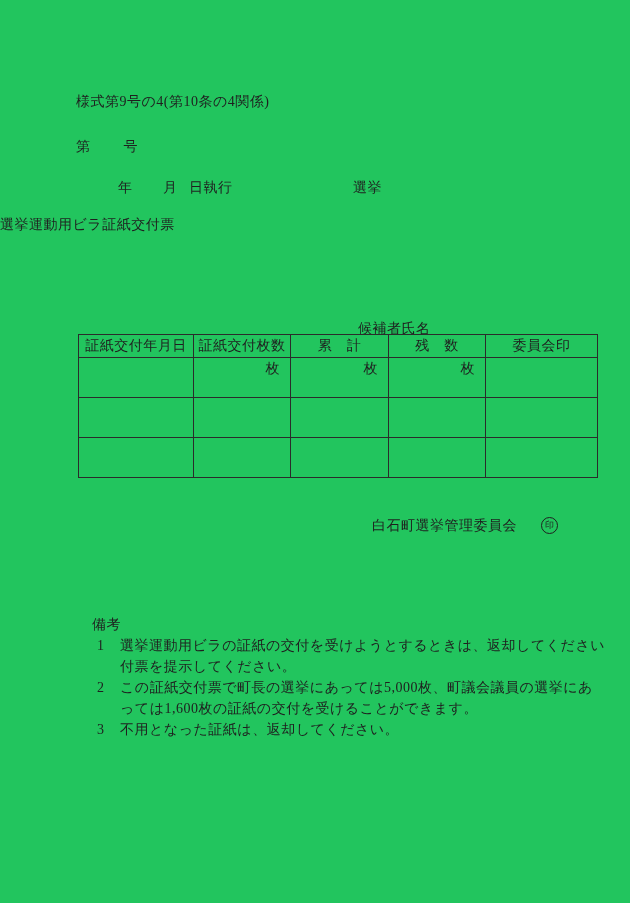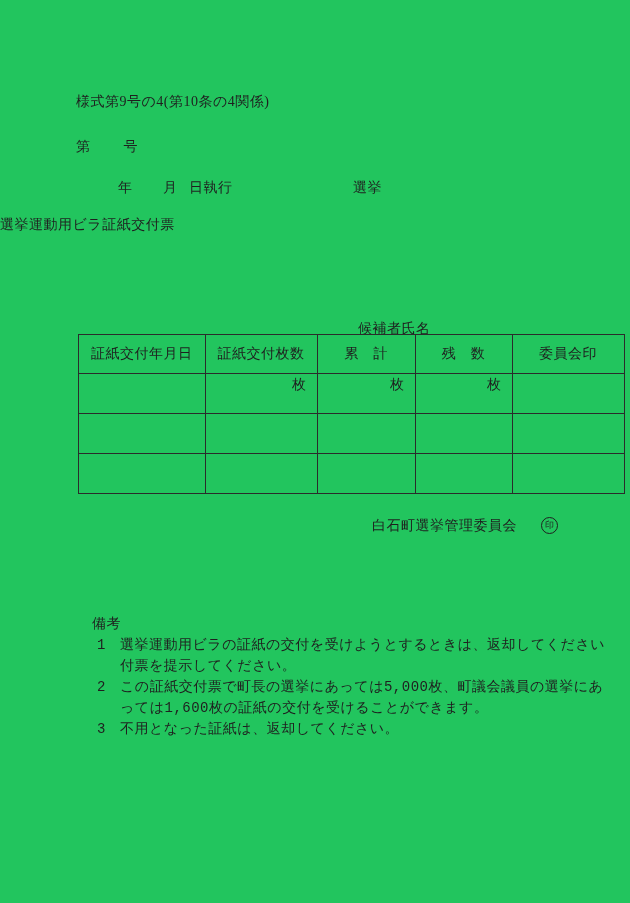--- a/index.html
+++ b/index.html
@@ -30,21 +30,21 @@
   .candidate   { left: 358px; top: 282px; margin-top: 39px; }
 
   
   .issuance-table-wrap { left: 78px; top: 334px; }
   table {
     border-collapse: collapse;
     table-layout: fixed;
   }
   th, td {
     border: 1px solid #2b2b2b;
-    padding: 12px;
+    padding: 0;
     font-weight: normal;
     font-size: 14px;
     color: #1f1f1f;
   }
   thead tr { height: 23px; }
   tbody tr { height: 40px; }
   th { text-align: center; vertical-align: middle; line-height: 1; }
   td { vertical-align: top; }
   td.unit-cell { text-align: right; padding: 4px 10px 0 0; line-height: 1; }
 
@@ -53,21 +53,21 @@
   .committee-name { position: absolute; left: 372px; top: 2px; }
   .seal {
     position: absolute; left: 541px; top: 1px;
     width: 15px; height: 15px;
     border: 1px solid #1f1f1f; border-radius: 50%;
     display: flex; align-items: center; justify-content: center;
     font-size: 9px; letter-spacing: 0; line-height: 1;
   }
 
   
-  .remarks { left: 92px; top: 614px; width: 505px; line-height: 21px; font-family: Liberation Mono, monospace; }
+  .remarks { left: 92px; top: 614px; width: 505px; line-height: 21px; }
   .remark-item { display: flex; }
   .remark-no { width: 28px; padding-left: 5px; box-sizing: border-box; flex: none; }
   .remark-lines { flex: 1; }
   .remark-line { white-space: nowrap; }
 </style>
 </head>
 <body>
 
 <div class="page">
 

